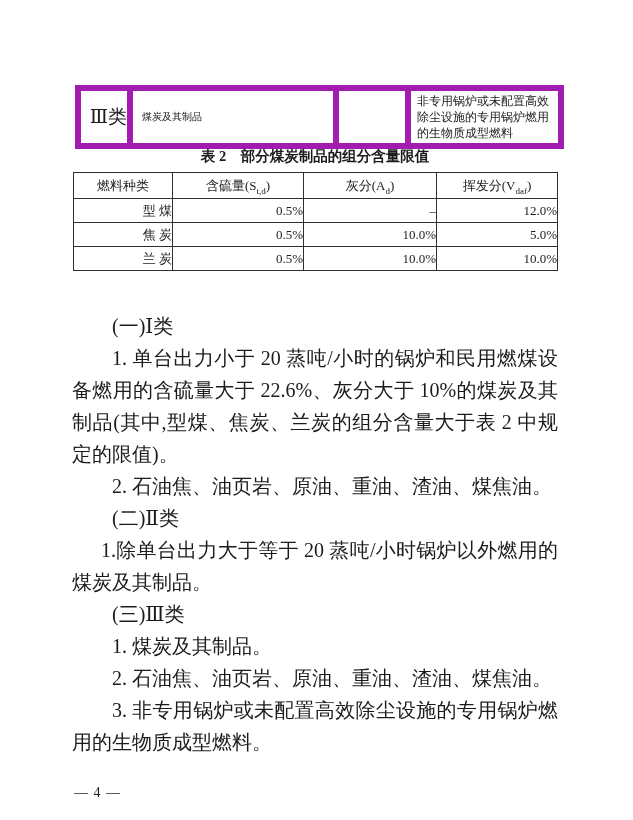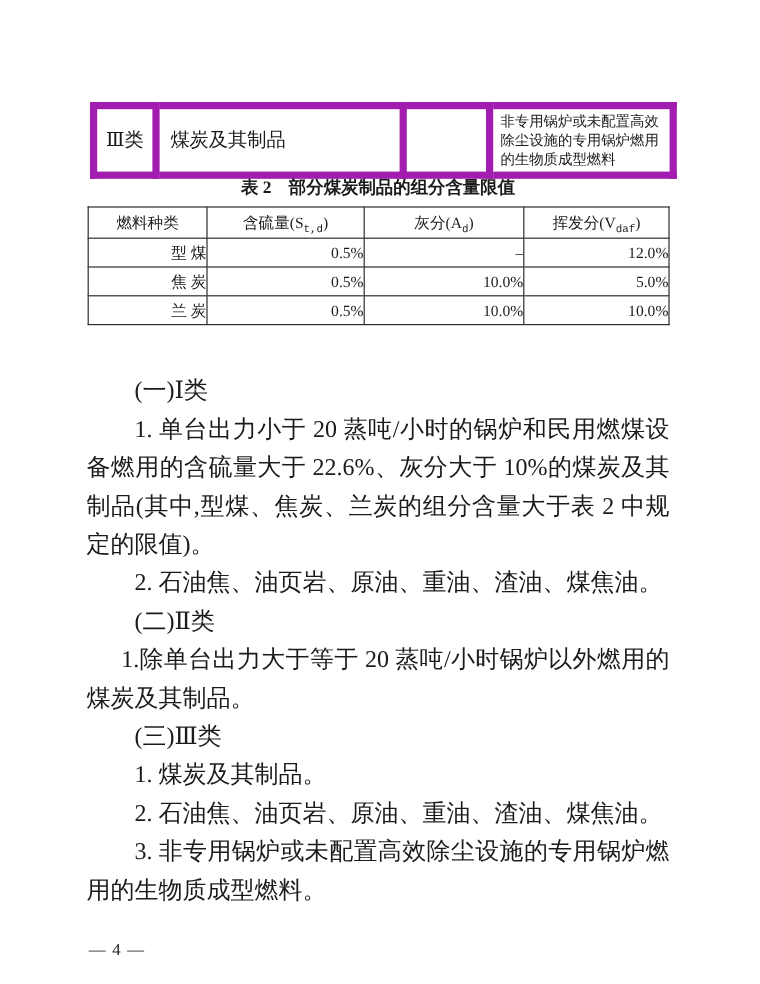--- a/index.html
+++ b/index.html
@@ -21,22 +21,22 @@
     width: 483px;
     border-collapse: collapse;
     table-layout: fixed;
   }
   .top-table td {
     border: 6px solid #a21caf;
     vertical-align: middle;
     height: 48px;
     padding: 0;
   }
-  .top-table .c1 { text-align: center; font-size: 16px; }
-  .top-table .c2 { font-size: 16px; padding-left: 9px; }
+  .top-table .c1 { text-align: right; font-size: 19px; }
+  .top-table .c2 { font-size: 10px; padding-left: 9px; }
   .top-table .c4 {
     font-size: 12px;
     line-height: 16px;
     padding: 2px 2px 2px 6px;
     vertical-align: middle;
   }
 
   
   .t2-title {
     position: absolute;
@@ -63,21 +63,21 @@
   }
   .t2 th, .t2 td {
     border: 1px solid #2e2e2e;
     text-align: center;
     vertical-align: middle;
     font-weight: normal;
     padding: 0;
   }
   .t2 th { height: 25px; }
   .t2 td { height: 23px; text-align: right; }
-  .t2 sub { font-size: 9px; line-height: 0; font-family: Liberation Mono, monospace; }
+  .t2 sub { font-size: 9px; line-height: 0; }
 
   
   .body-text {
     position: absolute;
     left: 72px;
     top: 290px;
     width: 486px;
     font-size: 20px;
     line-height: 32px;
     text-align: justify;

